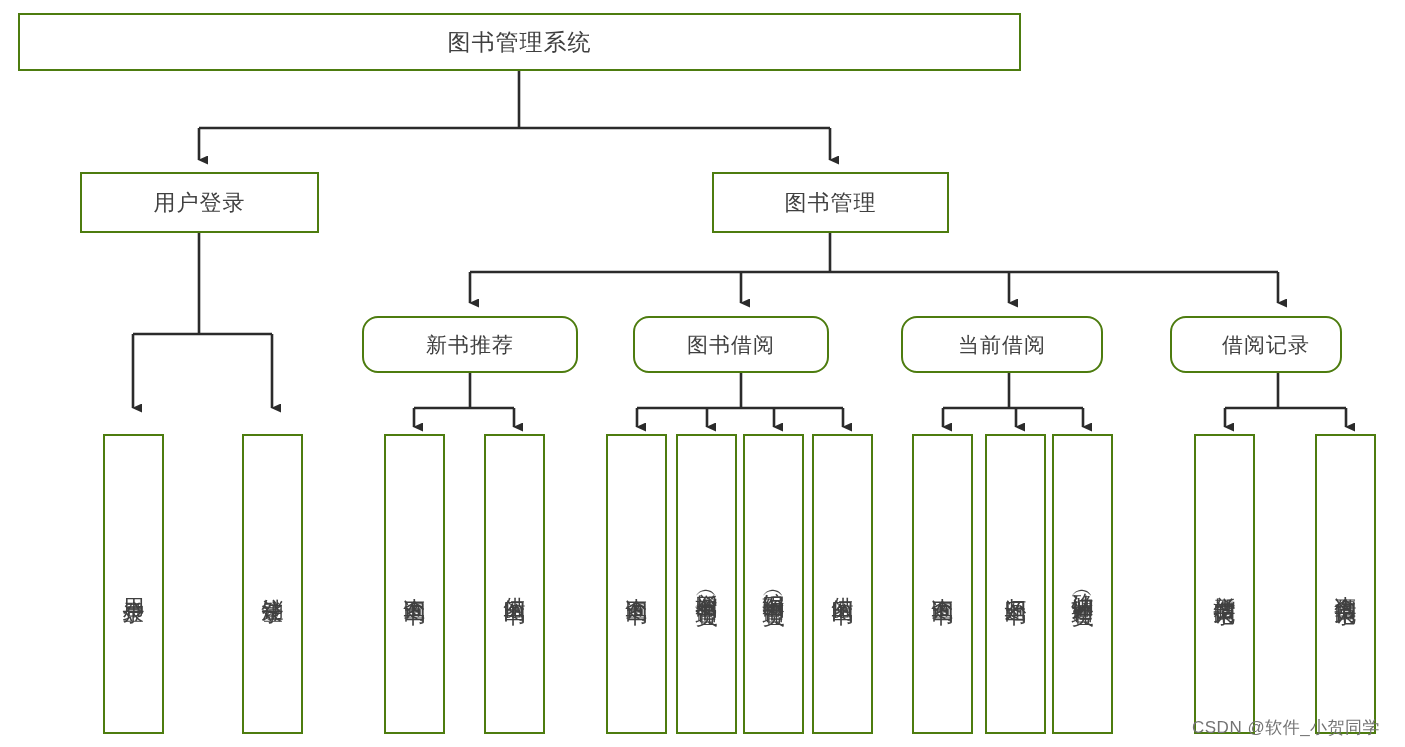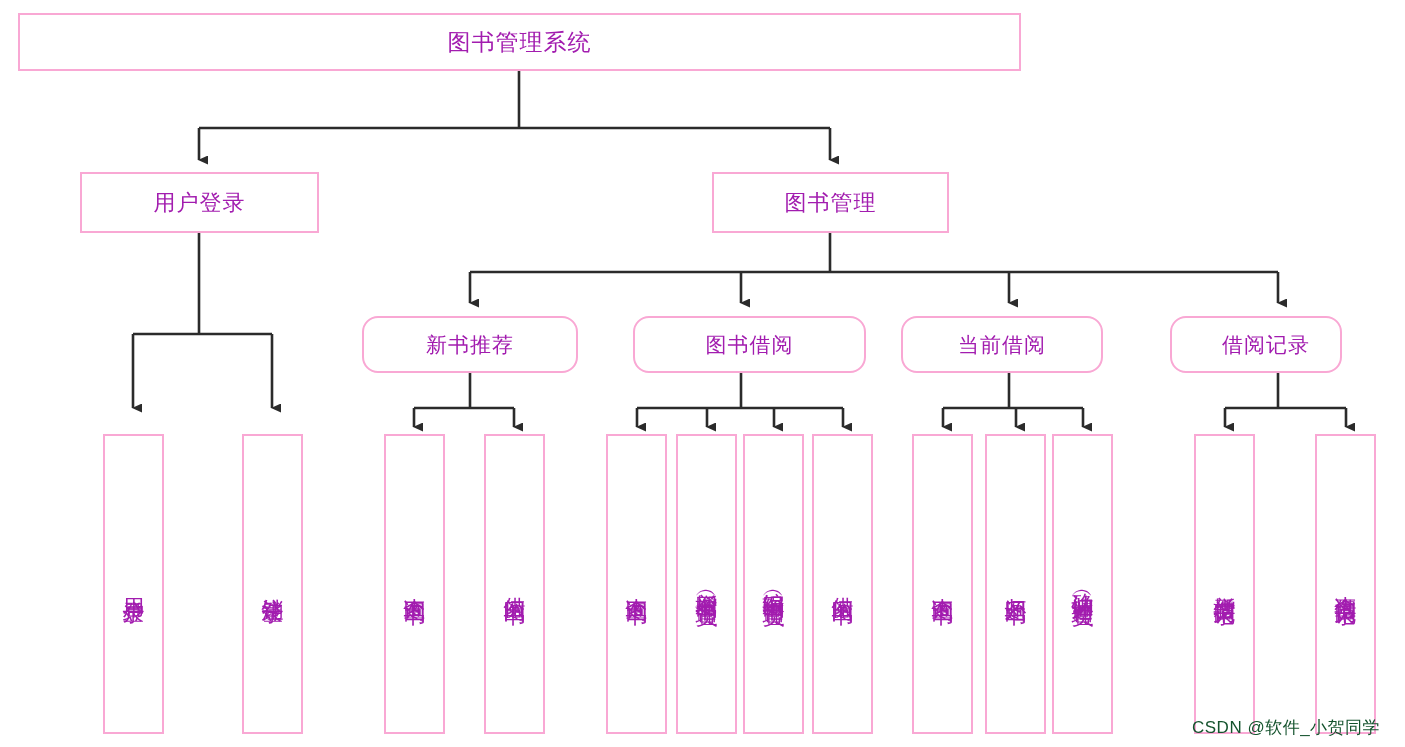--- a/index.html
+++ b/index.html
@@ -21,26 +21,26 @@
     position: absolute;
     left: 0;
     top: 0;
     width: 1405px;
     height: 747px;
     pointer-events: none;
   }
   .node {
     position: absolute;
     box-sizing: border-box;
-    border: 2px solid #f9a8d4;
+    border: 2px solid #4d7c0f;
     background: #ffffff;
     display: flex;
     align-items: center;
     justify-content: center;
-    color: #a21caf;
+    color: #404040;
   }
   .node-root {
     font-size: 23px;
     letter-spacing: 1px;
   }
   .node-l1 {
     font-size: 22px;
     letter-spacing: 1px;
   }
   .node-l2 {
@@ -59,21 +59,21 @@
     text-orientation: upright;
     line-height: 1.18;
     letter-spacing: 2px;
     white-space: normal;
     text-align: center;
     max-height: 100%;
   }
   .watermark {
     position: absolute;
     font-size: 17px;
-    color: #14532d;
+    color: #737373;
     white-space: nowrap;
     letter-spacing: 0.5px;
   }
 </style>
 </head>
 <body>
 
 <div id="canvas">
 
   <svg class="edges" viewBox="0 0 1405 747">
@@ -135,21 +135,21 @@
   </div>
 
   <div class="node node-l1" style="left:712px; top:172px; width:237px; height:61px;">
     <span>图书管理</span>
   </div>
 
   <div class="node node-l2" style="left:362px; top:316px; width:216px; height:57px;">
     <span>新书推荐</span>
   </div>
 
-  <div class="node node-l2" style="left:633px; top:316px; width:233px; height:57px;">
+  <div class="node node-l2" style="left:633px; top:316px; width:196px; height:57px;">
     <span>图书借阅</span>
   </div>
 
   <div class="node node-l2" style="left:901px; top:316px; width:202px; height:57px;">
     <span>当前借阅</span>
   </div>
 
   <div class="node node-l2" style="left:1170px; top:316px; width:172px; height:57px;padding-left:20px;">
     <span>借阅记录</span>
   </div>

